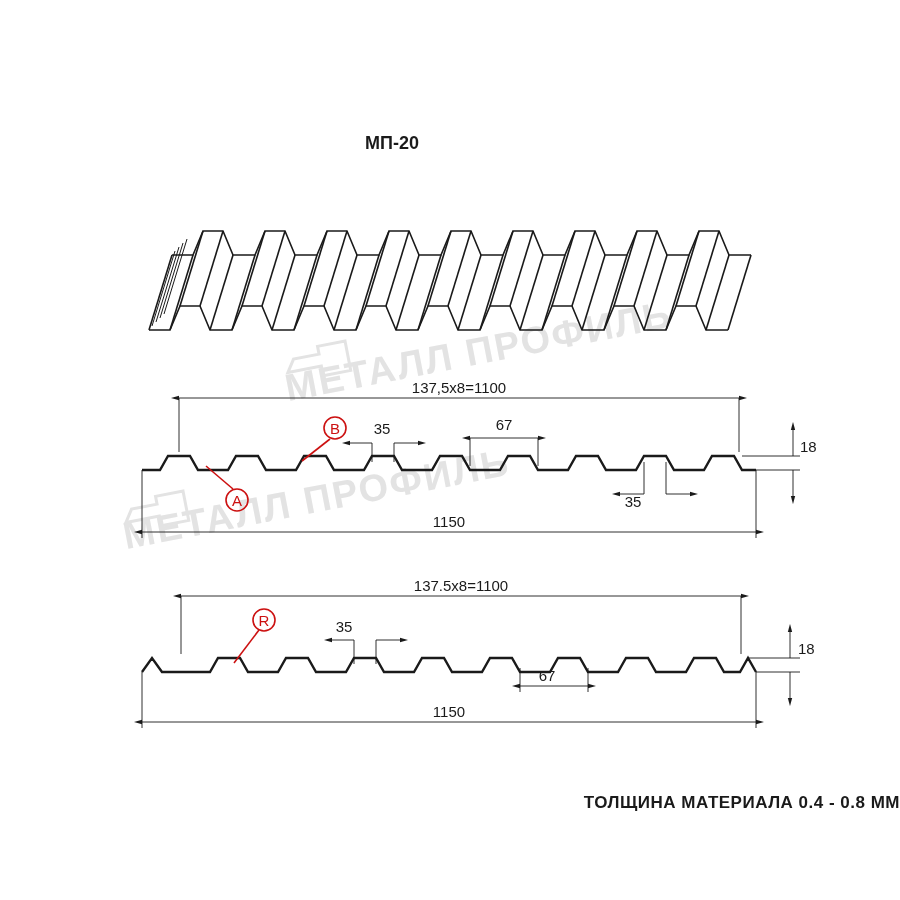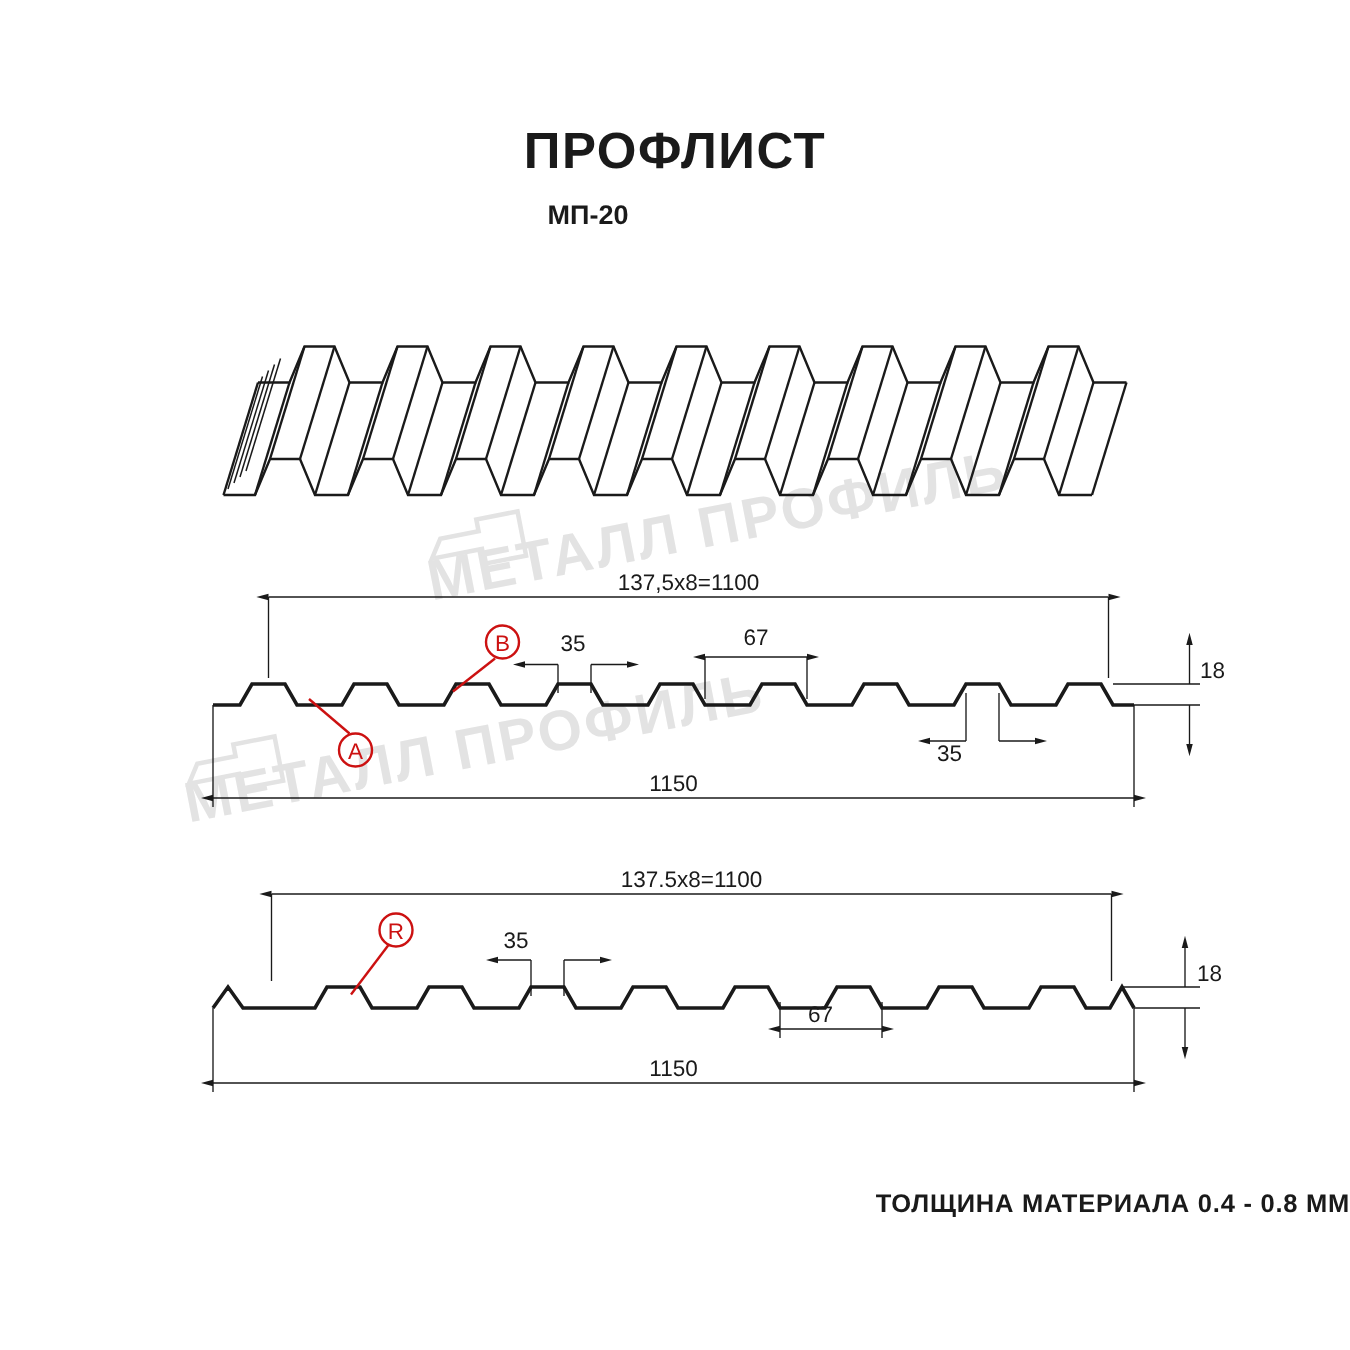--- a/index.html
+++ b/index.html
@@ -288,17 +288,16 @@
     </g>
     <text x="798" y="654" font-size="15" text-anchor="start" fill="#1a1a1a" font-family="Liberation Sans, sans-serif">18</text>
 
     <g>
       <circle cx="264" cy="620" r="11" fill="none" stroke="#cc1111" stroke-width="1.6"></circle>
       <text x="264" y="626" font-size="15" text-anchor="middle" fill="#cc1111" font-family="Liberation Sans, sans-serif">R</text>
       <path d="M259,630 L234,663" stroke="#cc1111" stroke-width="1.6" fill="none"></path>
     </g>
   </svg>
 
-  <div class="title">ПРОФЛИСТ</div>
   <div class="subtitle">МП-20</div>
   <div class="footer">ТОЛЩИНА МАТЕРИАЛА 0.4 - 0.8 ММ</div>
 
 </div>
 
 </body></html>

